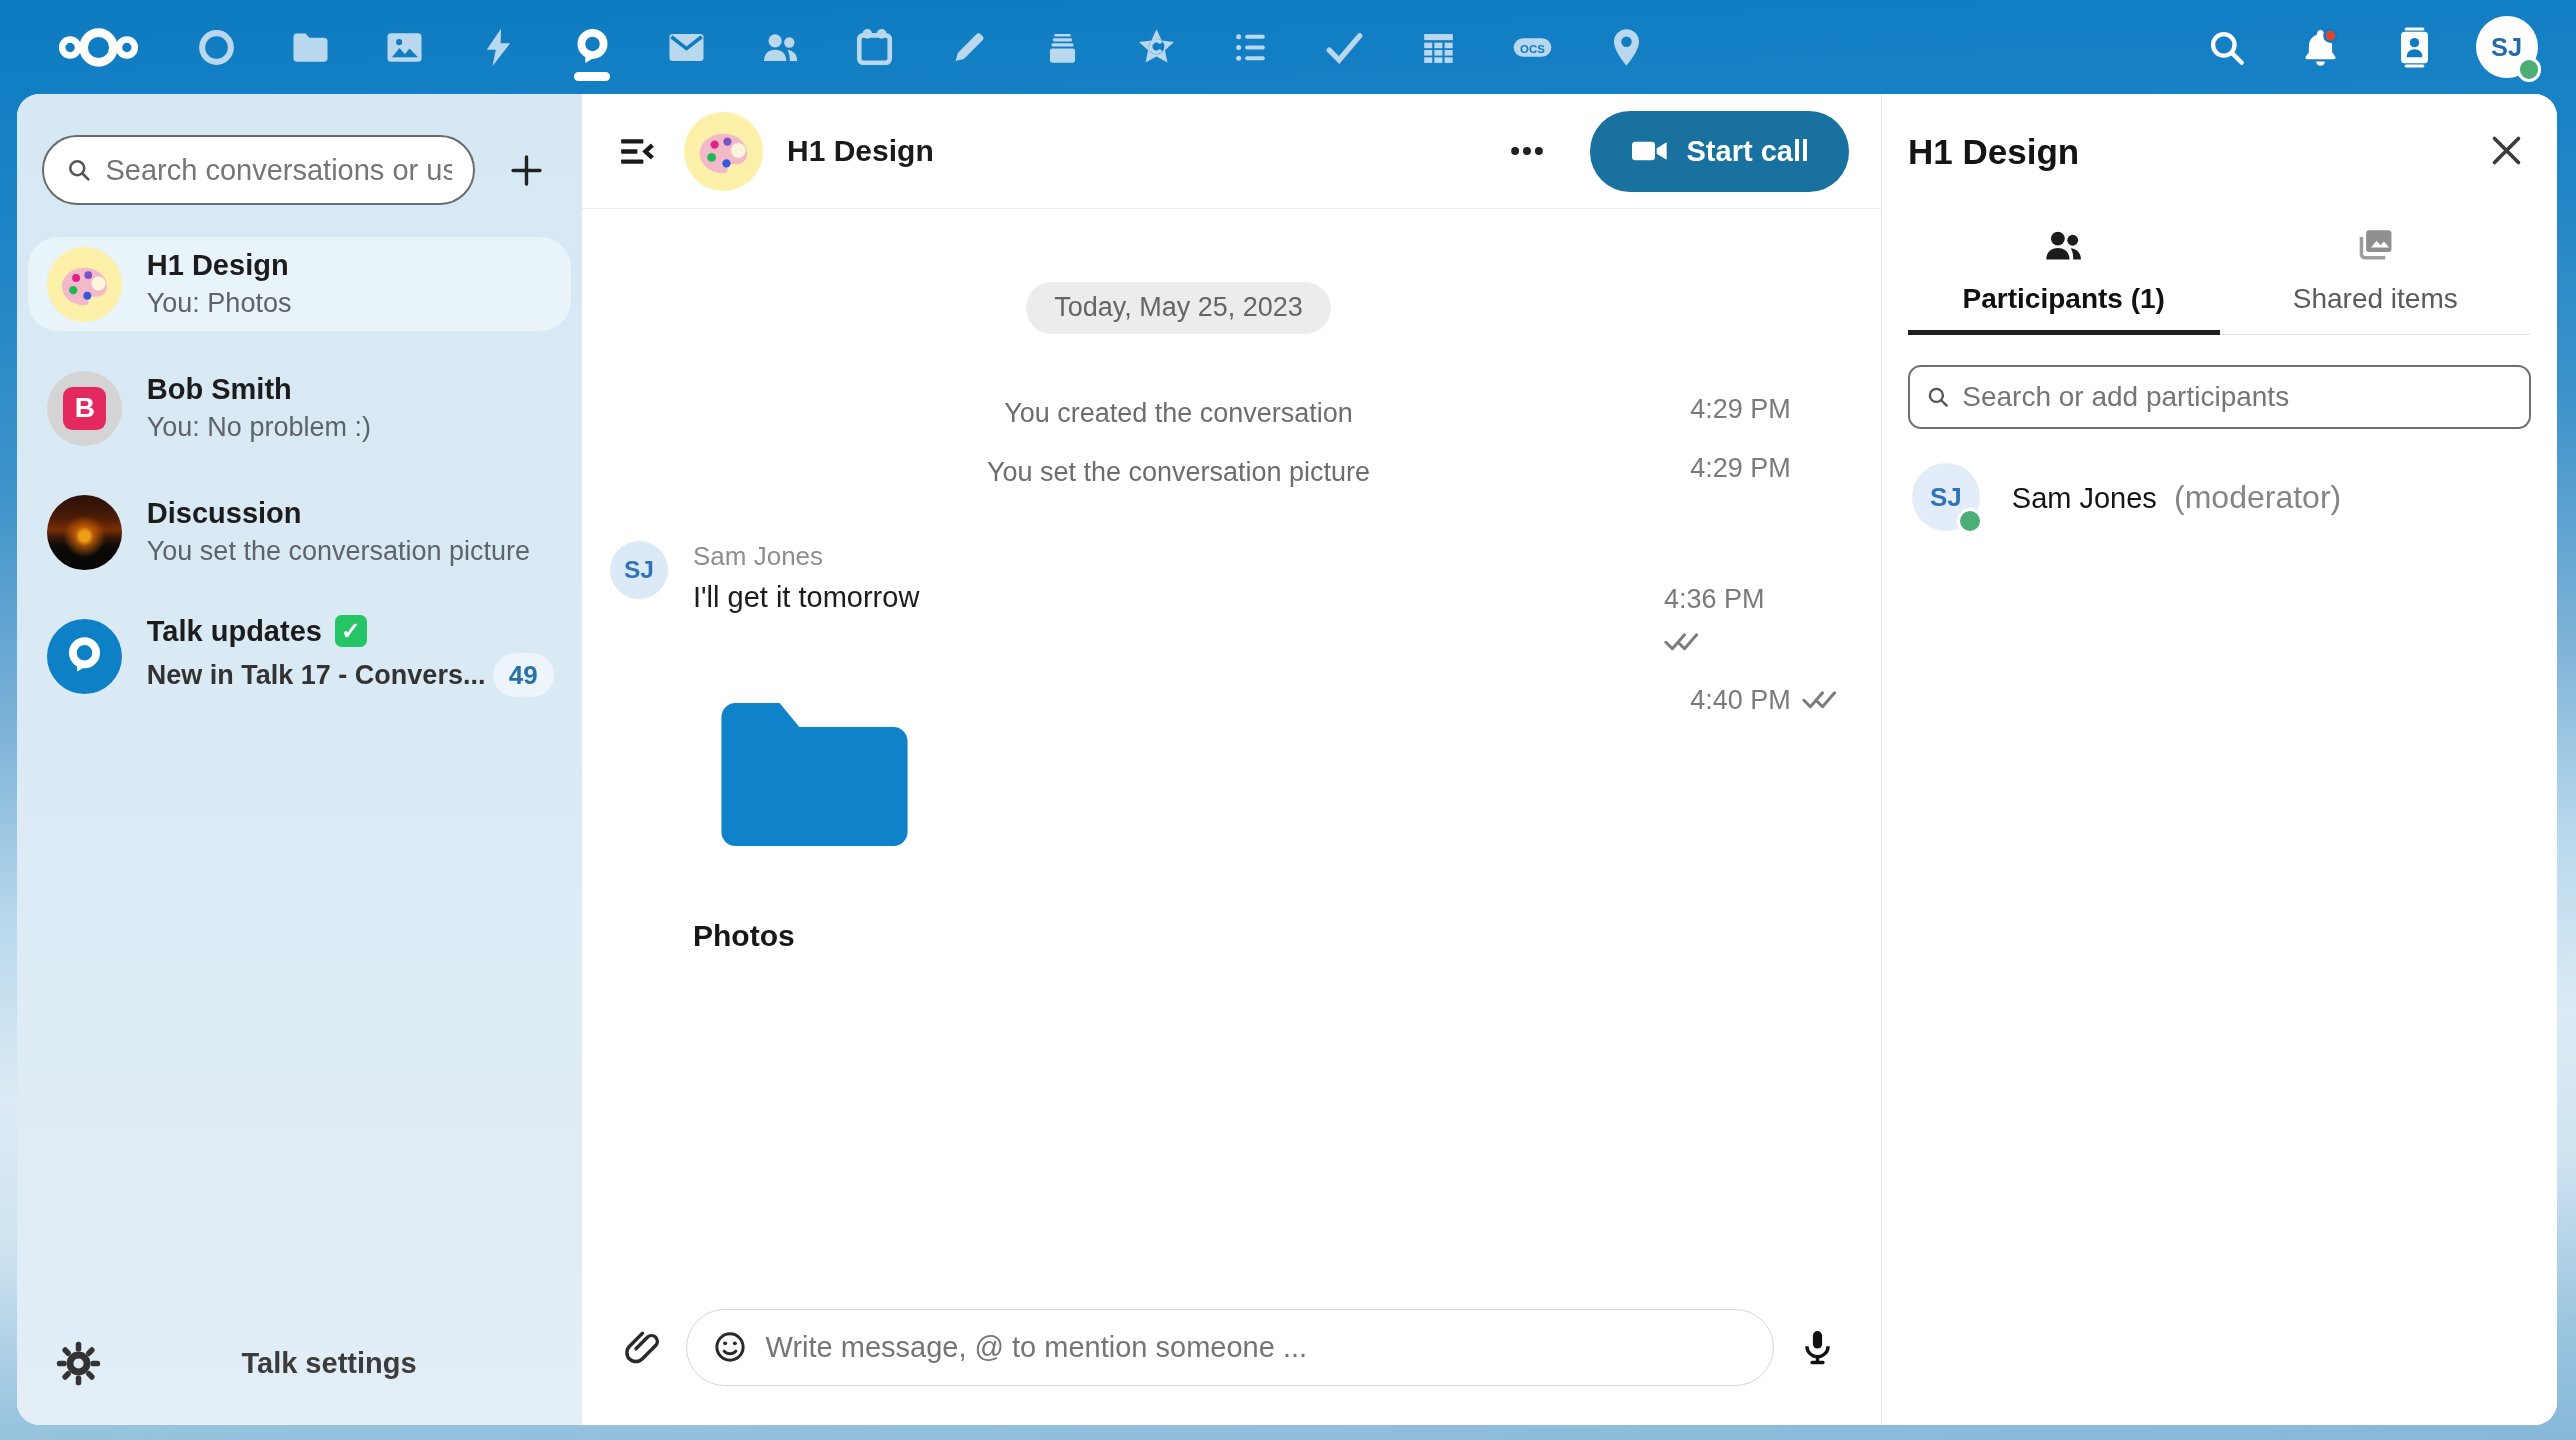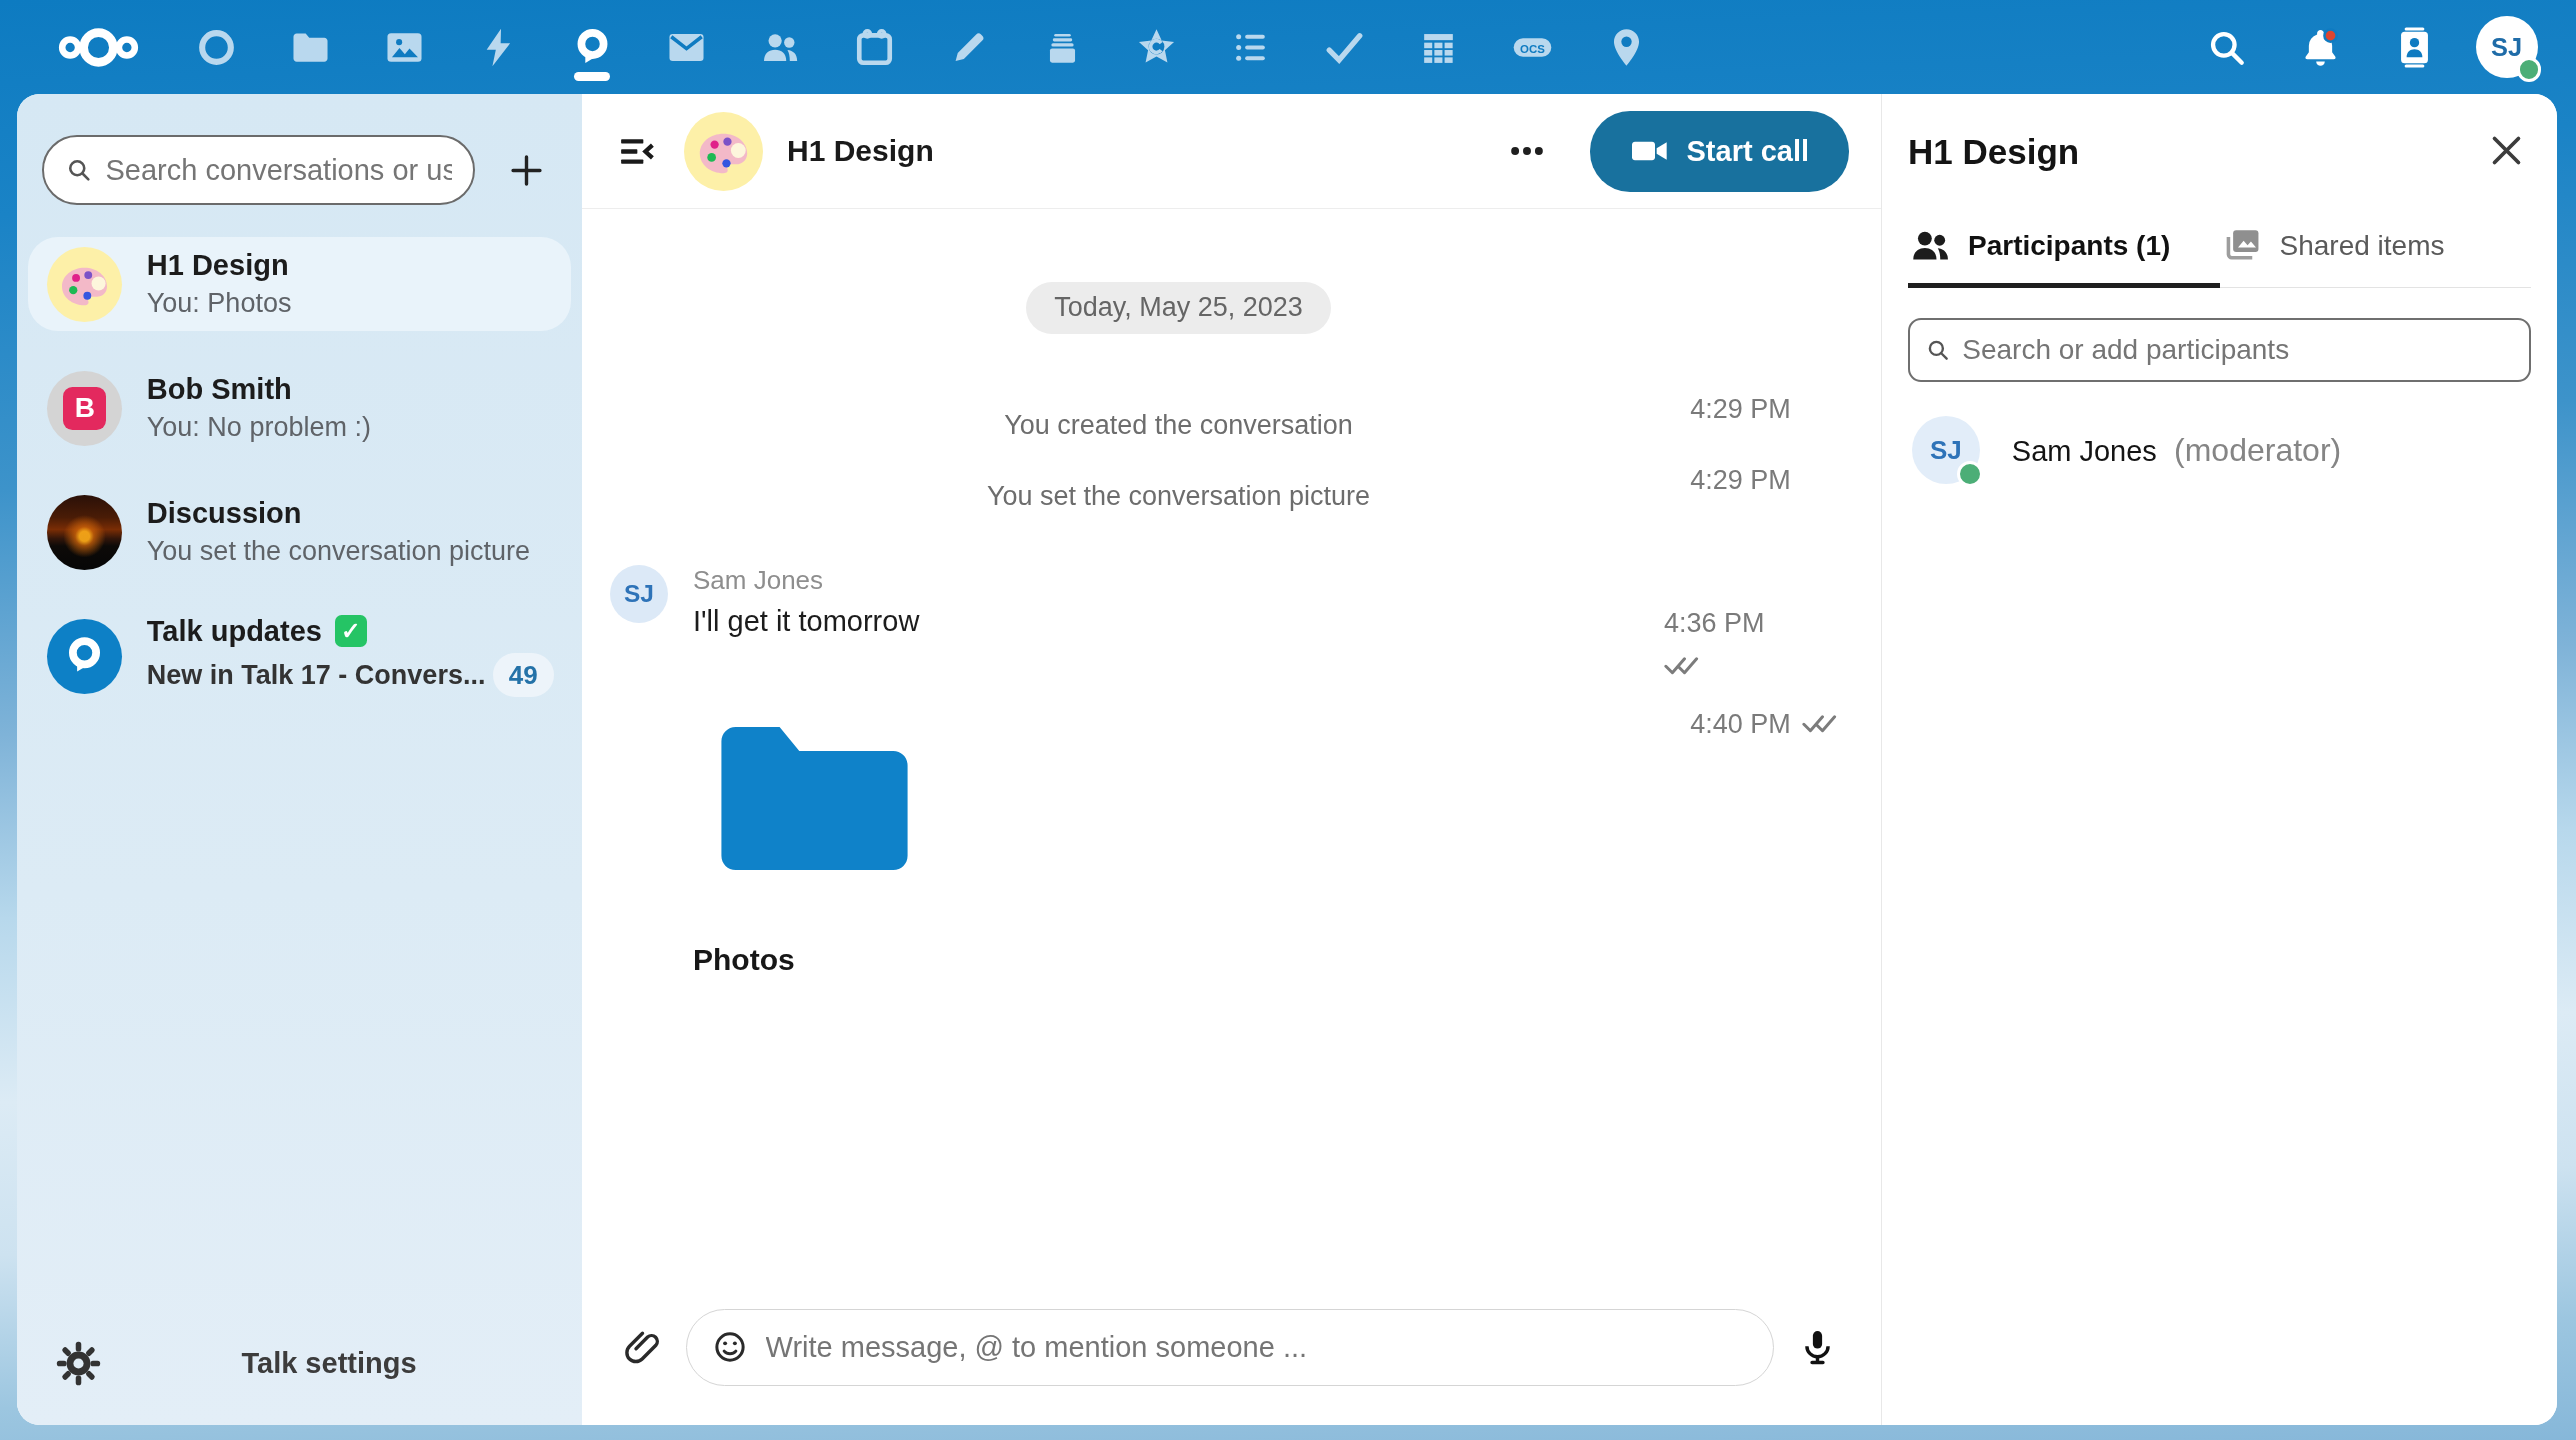--- a/index.html
+++ b/index.html
@@ -76,40 +76,40 @@
     font-size:29px; font-weight:bold; display:flex; align-items:center; gap:17px; padding:0 40px; cursor:pointer; }
 
   .chat-body { flex:1; overflow:hidden; padding-top:73px; }
   .m-row { display:flex; padding:0 38px 0 28px; }
   .m-gutter { width:83px; flex:none; }
   .m-content { flex:1; min-width:0; }
   .m-meta { flex:none; width:179px; display:flex; justify-content:flex-end; align-items:flex-start; gap:11.3px; color:#7a7a7a; font-size:27px; }
   .date-row .m-content { text-align:center; }
   .date-pill { display:inline-block; background:#ececec; color:#656565; font-size:27px; padding:10.4px 28px; border-radius:30px; }
   .sys-row { margin-bottom:24.5px; }
-  .sys-row .m-content { text-align:center; font-size:27px; color:#6d6d6d; padding-top:3.8px;margin-top:12px; }
+  .sys-row .m-content { text-align:center; font-size:27px; color:#6d6d6d; padding-top:3.8px; }
   .first-sys { margin-top:60px; }
   .msg-avatar { width:58px; height:58px; border-radius:50%; background:#dce9f7; color:#2e73b8; font-weight:bold; font-size:24.5px;
     display:flex; align-items:center; justify-content:center; }
   .author { font-size:26px; color:#8e8e8e; margin-bottom:9.4px; }
   .msg-text { font-size:29px; color:#1c1c1c; }
   .file-label { font-size:30px; font-weight:bold; color:#171717; margin-top:55px; }
   .checks { margin-top:3.8px; }
 
   .chat-inputbar { height:141px; flex:none; display:flex; align-items:center; gap:21px; padding:0 41px 15px 38px; }
   .msg-pill { flex:1; height:77px; border:1.9px solid #d5d5d5; border-radius:39px; display:flex; align-items:center; gap:15px; padding:0 22.6px; min-width:0; }
   .msg-pill input { flex:1; min-width:0; border:none; outline:none; background:transparent; font-family:inherit; font-size:29px; color:#555; }
 
   
   .right-panel { width:676px; flex:none; background:#fff; border-left:1.9px solid #e8e8e8; display:flex; flex-direction:column; padding:0 26px; }
   .rp-header { padding-top:38px; position:relative; }
   .rp-title { font-size:35px; font-weight:bold; color:#141414; }
   .rp-close { position:absolute; right:1.9px; top:34px; width:45px; height:45px; }
   .rp-tabs { display:flex; margin-top:51px; }
-  .rp-tab { flex:1; display:flex; flex-direction:row; align-items:center; gap:15px; padding-bottom:19px;
+  .rp-tab { flex:1; display:flex; flex-direction:column; align-items:center; gap:15px; padding-bottom:19px;
     border-bottom:1.9px solid #e3e3e3; font-size:28px; color:#5a5a5a; cursor:pointer; background:none; font-family:inherit; border-top:none; border-left:none; border-right:none; }
   .rp-tab.active { font-weight:bold; color:#111; border-bottom:5.6px solid #1f1f1f; padding-bottom:15px; }
   .rp-tab svg { width:45px; height:45px; }
   .rp-search { margin-top:30px; height:64px; border:2.8px solid #6f6f6f; border-radius:13px; display:flex; align-items:center; gap:11.3px; padding:0 15px; }
   .rp-search input { flex:1; min-width:0; border:none; outline:none; background:transparent; font-family:inherit; font-size:28px; color:#555; }
   .participant { display:flex; align-items:center; gap:32px; margin-top:34px; padding:0 3.8px; cursor:pointer; }
   .p-avatar { width:68px; height:68px; border-radius:50%; background:#e2edf9; color:#2e73b8; font-weight:bold; font-size:26px;
     display:flex; align-items:center; justify-content:center; position:relative; flex:none; }
   .p-avatar .status-dot { width:26px; height:26px; right:-2.8px; bottom:-2.8px; }
   .p-name { font-size:29px; color:#141414; }

